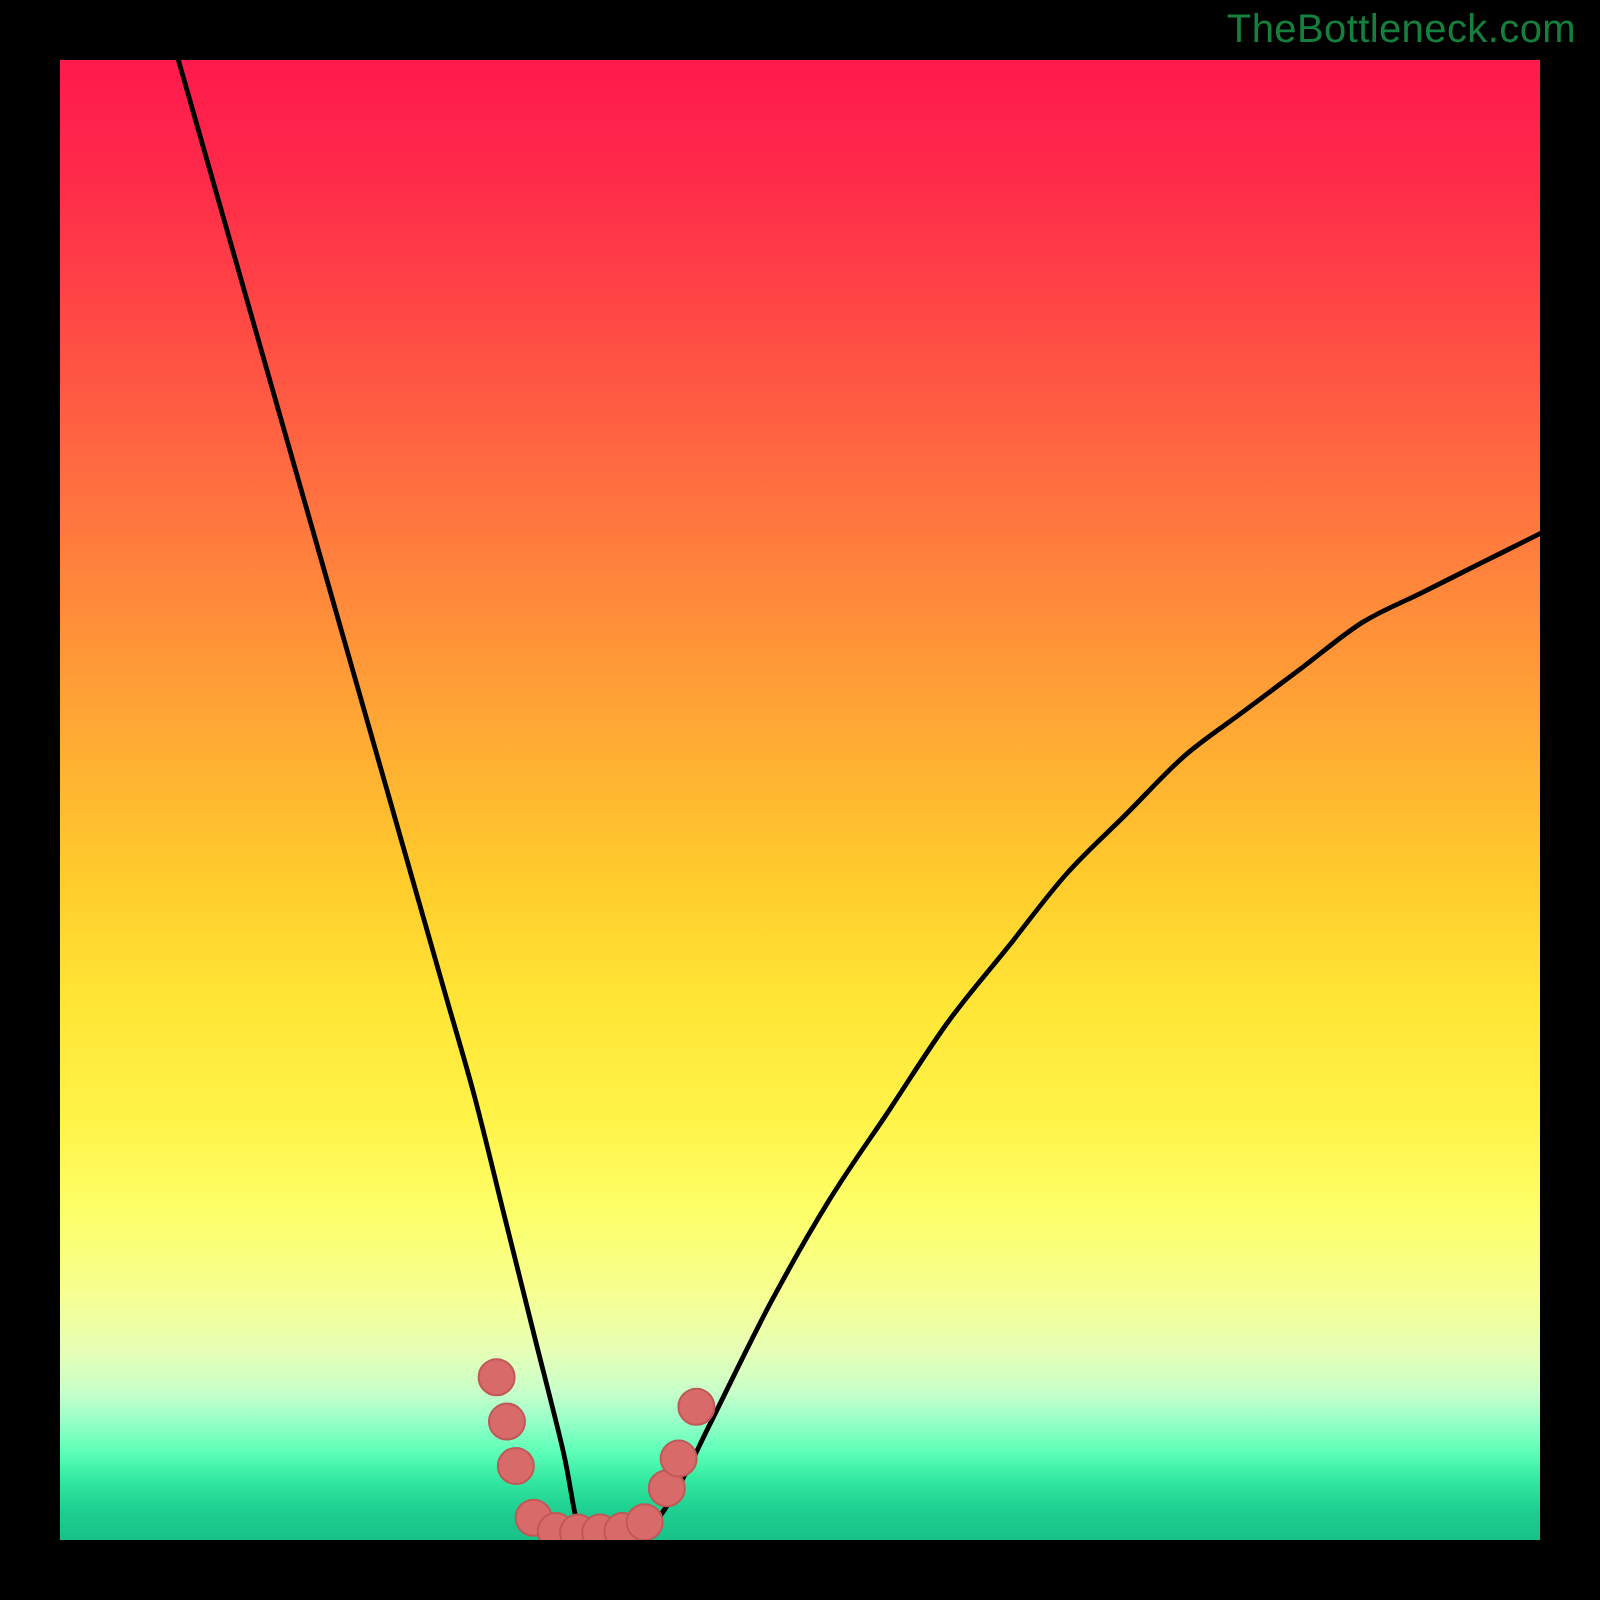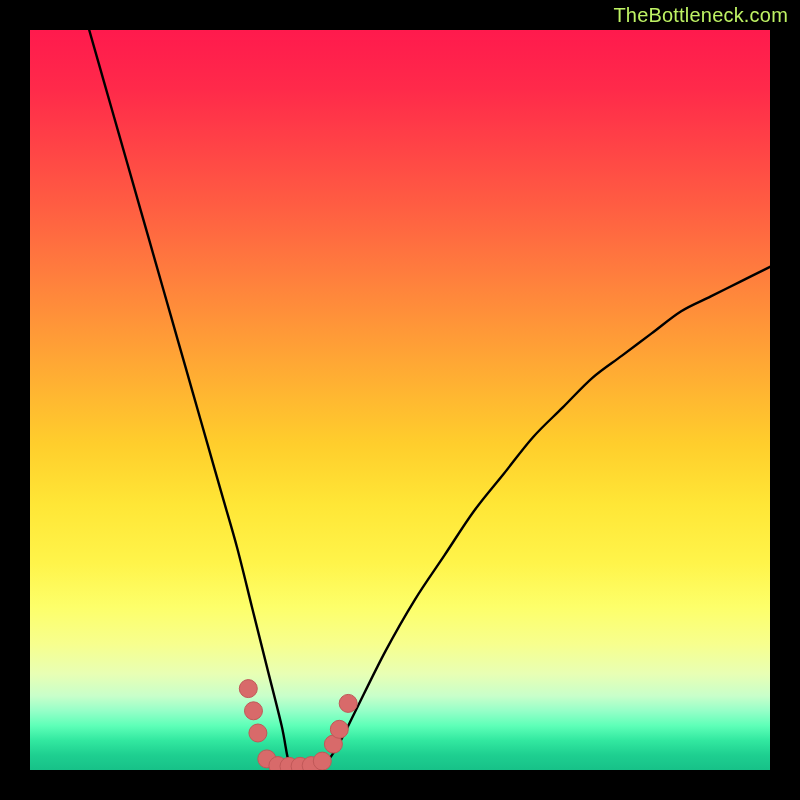--- a/index.html
+++ b/index.html
@@ -35,21 +35,21 @@
       #96ffc8 92%,
       #5effb8 94%,
       #32e8a0 96%,
       #1ecf90 98%,
       #17c188 100%);
   }
   .watermark {
     position: absolute;
     top: 4px;
     right: 12px;
-    color: #bef264;
+    color: #15803d;
     font-size: 20px;
     letter-spacing: 0.2px;
     font-weight: 500;
     user-select: none;
   }
   svg.curve {
     position: absolute;
     left: 0;
     top: 0;
     width: 740px;

